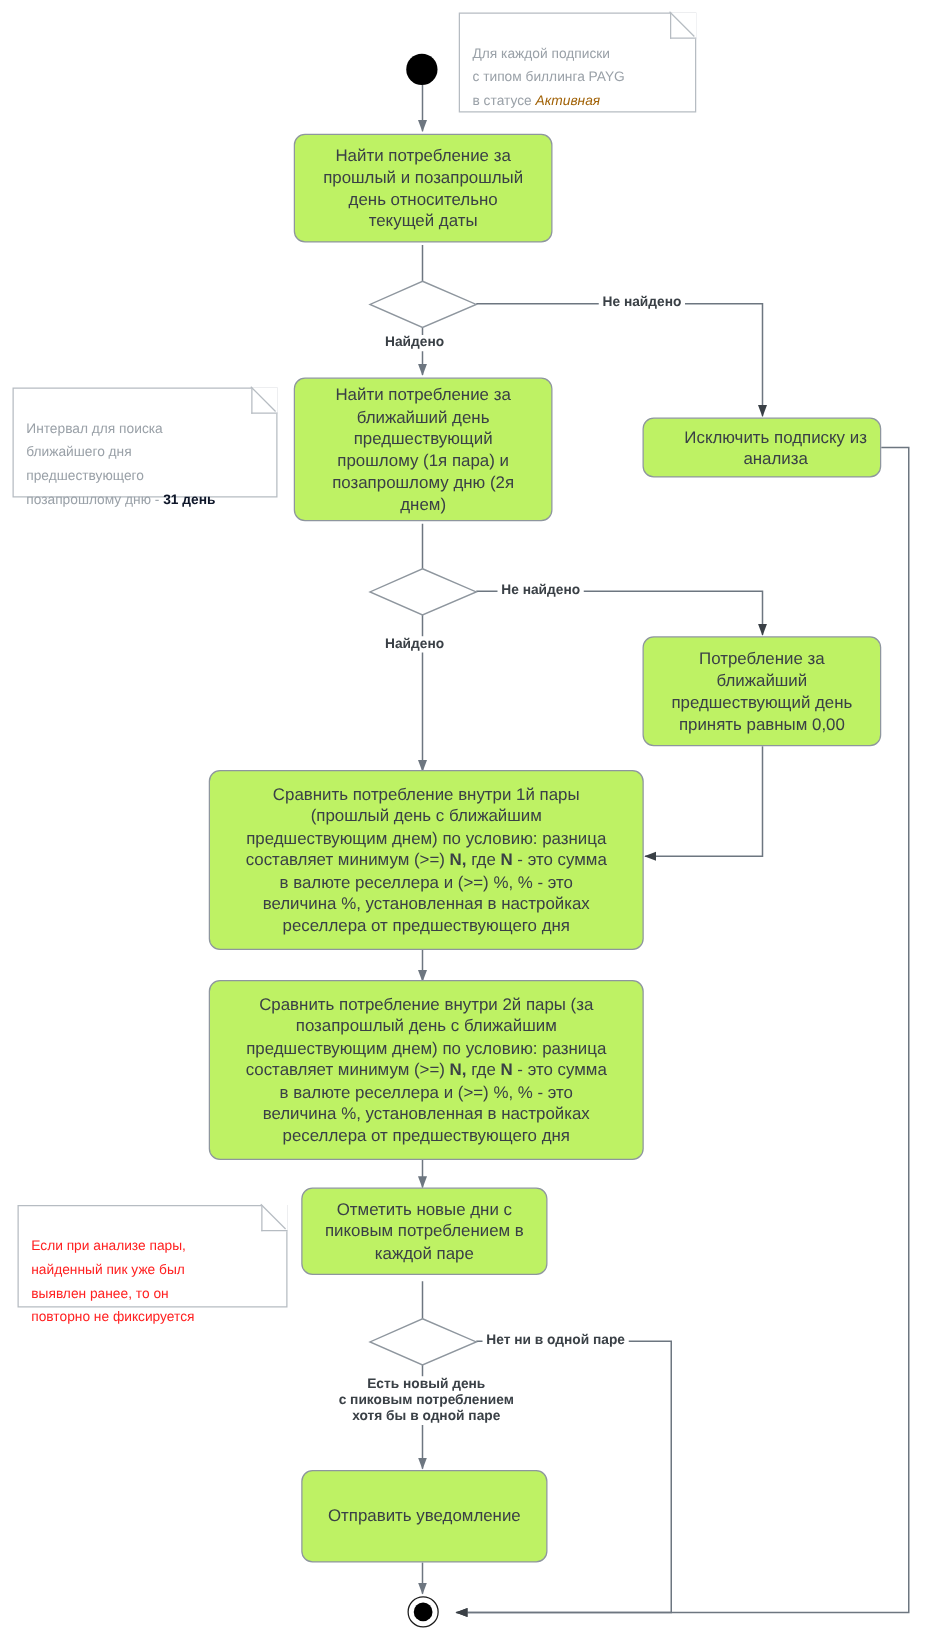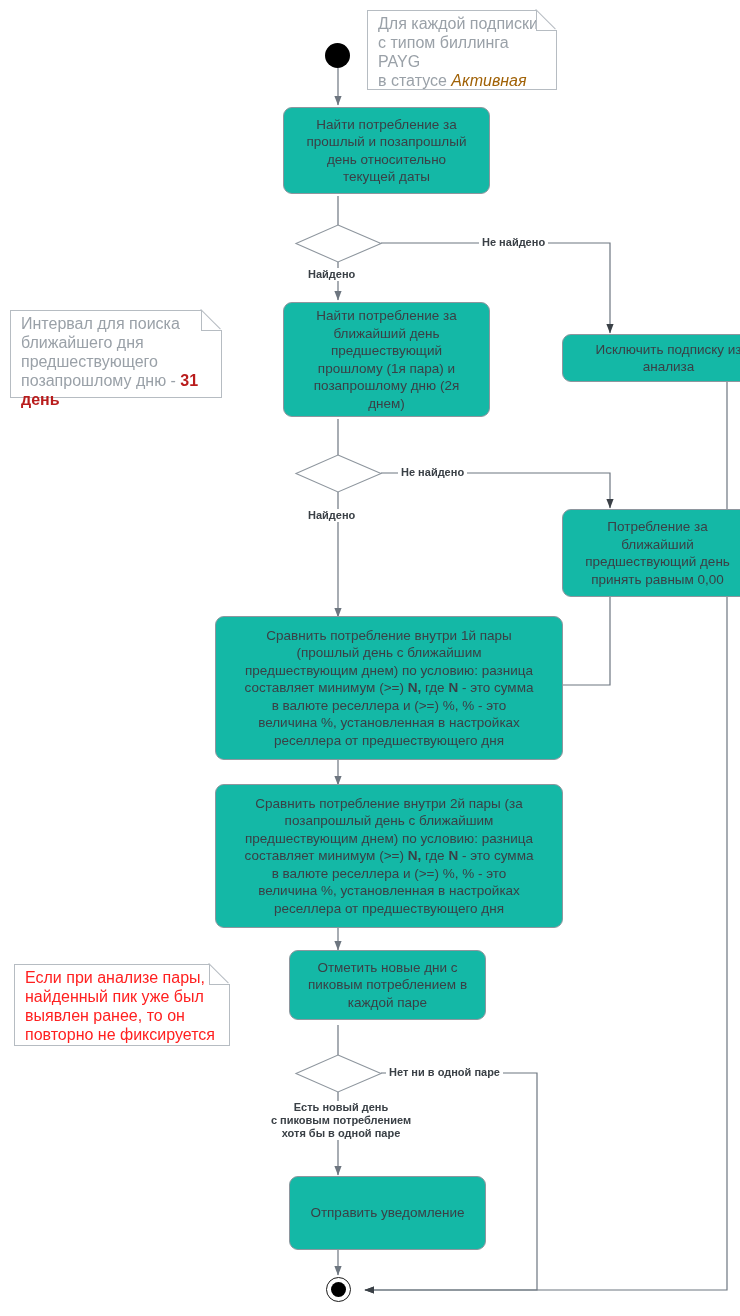--- a/index.html
+++ b/index.html
@@ -9,54 +9,53 @@
     color:#3a4046;
   }
   #canvas{position:absolute;left:0;top:0;width:740px;height:1316px;}
   svg.edges{position:absolute;left:0;top:0;width:740px;height:1316px;pointer-events:none;}
 
   .node{position:absolute;box-sizing:border-box;}
 
   .proc{
     border:1px solid #8e969e;
     border-radius:9px;
-    background:#14b8a6;
+    background:#bef264;
     display:flex;align-items:center;justify-content:center;
     text-align:center;
     font-size:13.5px;
     line-height:17.5px;
     color:#3a4046;
     padding:4px 8px;
-    margin-left:48px;
   }
   .proc span.inner{display:block;width:100%;}
 
   .note{
     border:1px solid #b6bcc2;
     background:#ffffff;
-    font-size:16px;
+    font-size:11px;
     line-height:19px;
     color:#9aa1a8;
-    padding:3px 10px 6px 10px;
+    padding:23px 10px 6px 10px;
     box-sizing:border-box;
     position:absolute;
   }
   .note .fold{
     position:absolute;right:-1px;top:-1px;width:20px;height:20px;
     background:#ffffff;
     border-left:1px solid #b6bcc2;
     border-bottom:1px solid #b6bcc2;
   }
   .note .fold:after{
     content:"";position:absolute;left:-1px;top:-1px;width:28px;height:1px;
     background:#b6bcc2;transform-origin:0 0;transform:rotate(45deg);
   }
   .note-red{color:#ff2020;}
   .hl-red{color:#a16207;font-weight:normal;font-style:italic;}
-  .hl-red-plain{color:#b91c1c;font-weight:bold;}
+  .hl-red-plain{color:#0f172a;font-weight:bold;}
   .b{font-weight:bold;}
 
   .edge-label{
     position:absolute;
     font-size:11px;
     font-weight:bold;
     color:#3a4046;
     background:#ffffff;
     padding:0 3px;
     line-height:13px;

